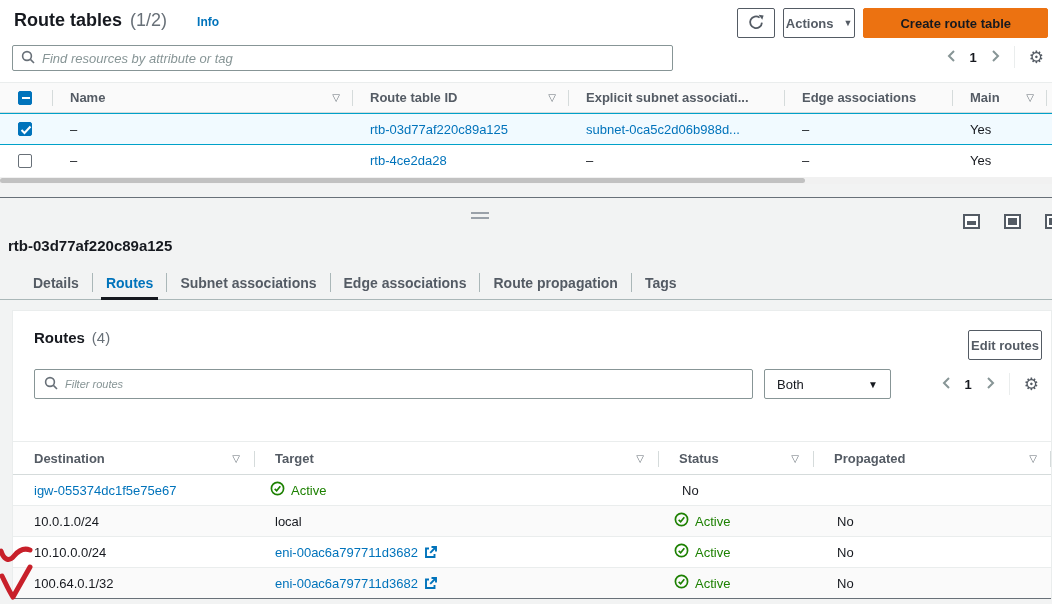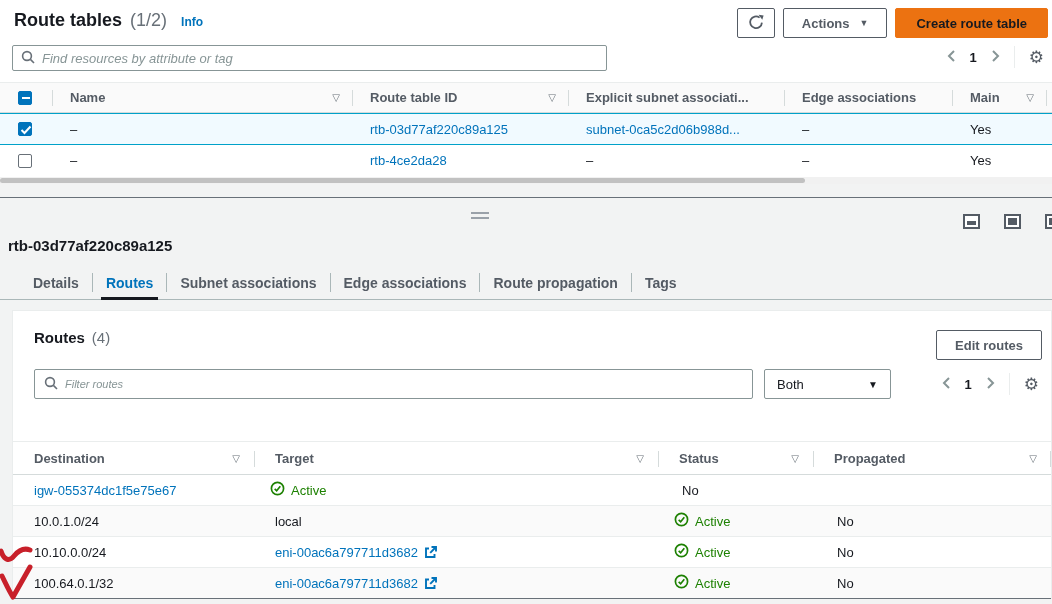--- a/index.html
+++ b/index.html
@@ -4,32 +4,32 @@
 <style>
   * { box-sizing: border-box; margin: 0; padding: 0; }
   body { width: 1052px; height: 604px; overflow: hidden; background: #fff;
          font-family: "Liberation Sans", "DejaVu Sans", sans-serif; font-size: 13px; color: #16191f; }
   .stage { position: relative; width: 1052px; height: 604px; overflow: hidden; background: #fff; }
 
   
   .title-row { position: absolute; top: 10px; left: 14px; display: flex; align-items: baseline; gap: 8px; }
   .page-title { font-size: 18px; font-weight: 700; color: #16191f; }
   .page-count { font-size: 18px; font-weight: 400; color: #687078; }
-  .info-link { font-size: 12px; font-weight: 700; color: #0073bb; margin-left: 6px; cursor: pointer; }
+  .info-link { font-size: 12px; font-weight: 700; color: #0073bb; margin-left: 22px; cursor: pointer; }
 
   .top-buttons { position: absolute; top: 8px; right: 4px; display: flex; gap: 8px; align-items: center; }
   .btn { height: 30px; border: 1px solid #545b64; border-radius: 2px; background: #fff;
          font-weight: 700; color: #545b64; font-size: 13px; display: flex; align-items: center;
-         justify-content: center; padding: 0 18px; cursor: pointer; }
+         justify-content: center; padding: 0 2px; cursor: pointer; }
   .btn.icon-btn { width: 38px; padding: 0; }
-  .btn.primary { background: #ec7211; border-color: #ec7211; color: #16191f; padding: 0 20px; }
+  .btn.primary { background: #ec7211; border-color: #ec7211; color: #16191f; padding: 0 36px; }
   .caret { font-size: 9px; margin-left: 10px; }
 
   
-  .search-box { position: absolute; top: 45px; left: 12px; width: 595px; height: 26px;
+  .search-box { position: absolute; top: 45px; left: 12px; width: 661px; height: 26px;
                 border: 1px solid #879596; border-radius: 2px; background: #fff;
                 display: flex; align-items: center; padding: 0 8px; gap: 7px; }
   .search-box input { border: none; outline: none; flex: 1; font-size: 13px;
                       font-family: "Liberation Sans", sans-serif; color: #16191f; background: transparent; }
   .search-box input::placeholder { font-style: italic; color: #879596; }
 
   .pager { position: absolute; display: flex; align-items: center; gap: 14px; color: #879596; }
   .pager .pnum { font-weight: 700; color: #16191f; font-size: 13px; }
   .pager .vdiv { width: 1px; height: 22px; background: #eaeded; }
   .gear { font-family: "DejaVu Sans", sans-serif; font-size: 17px; color: #545b64; cursor: pointer; line-height: 1; }

